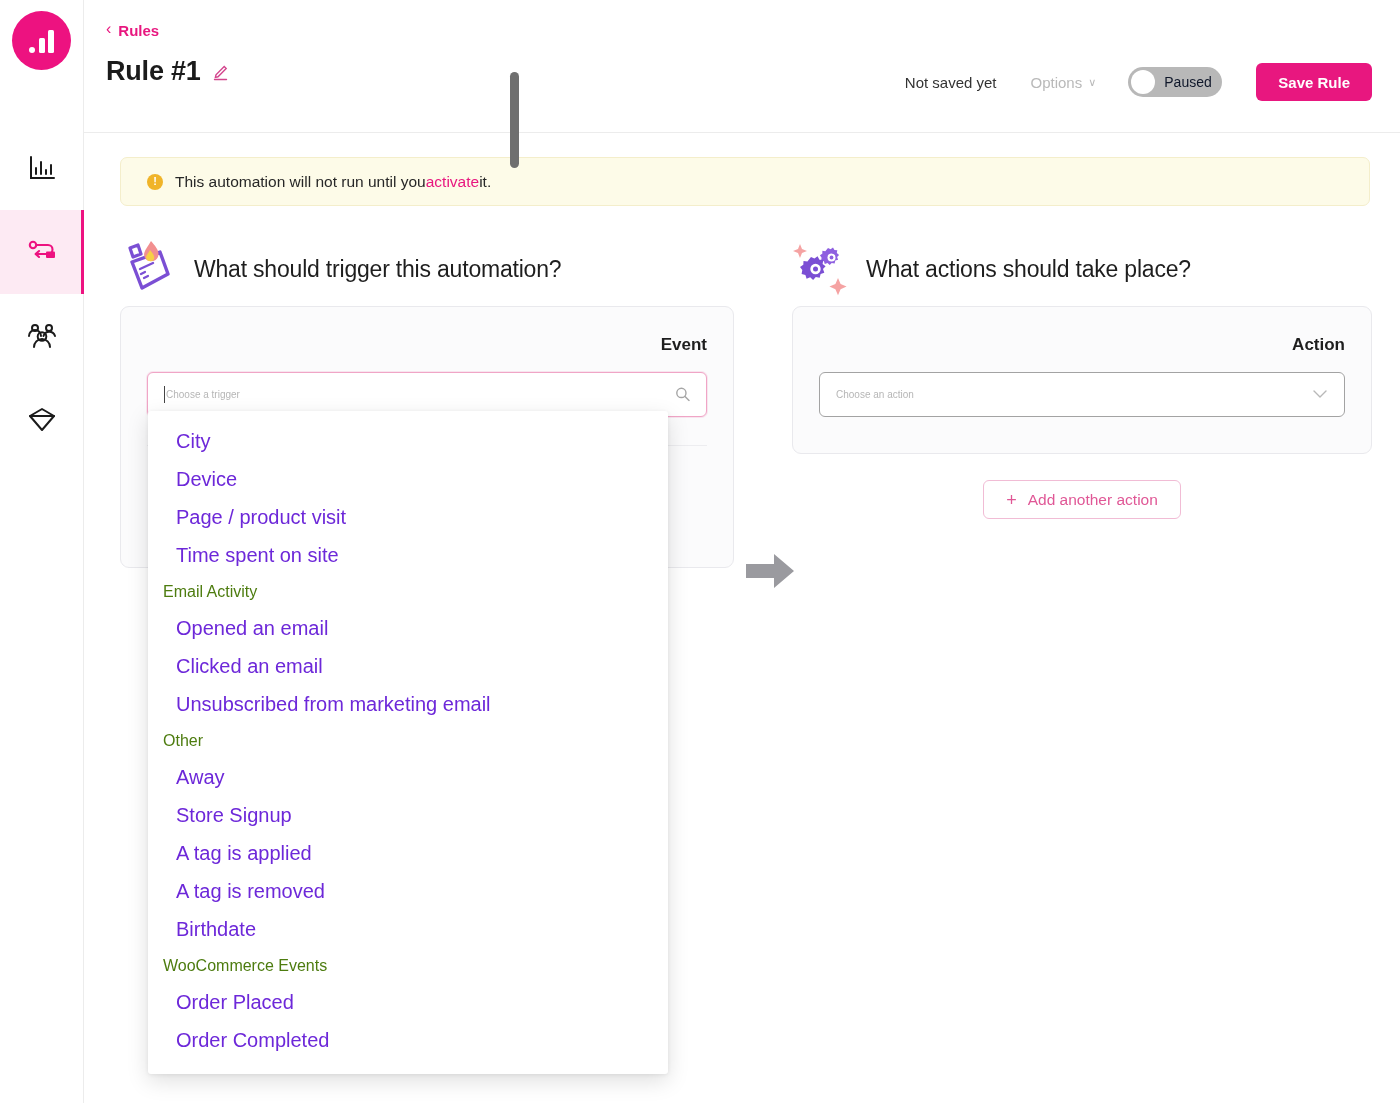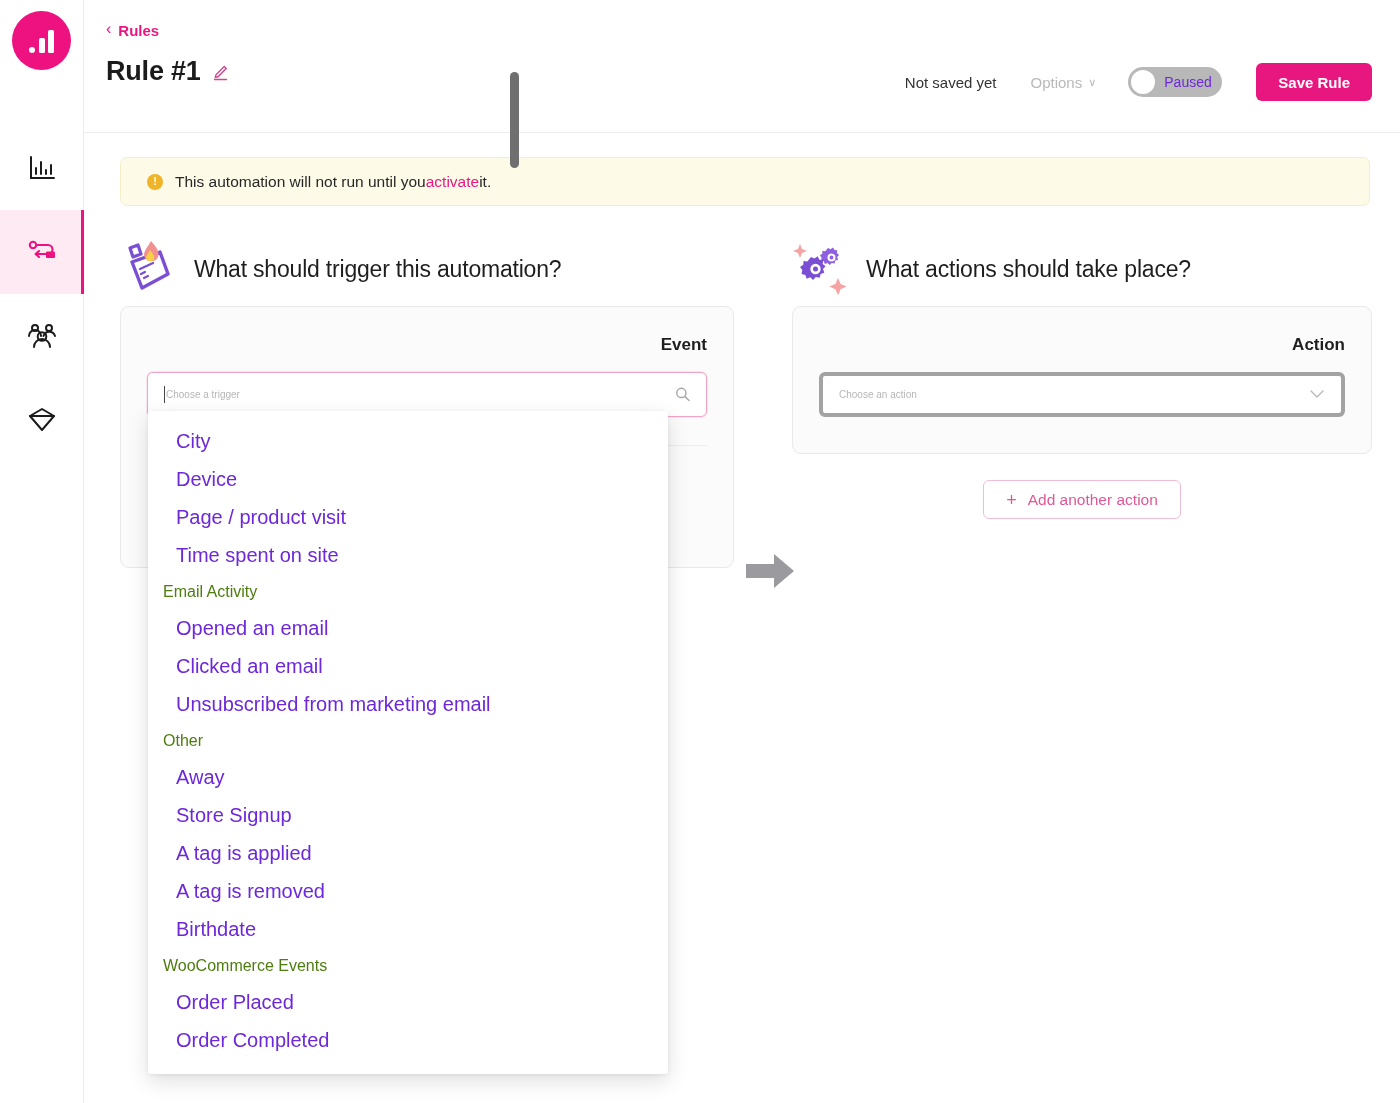--- a/index.html
+++ b/index.html
@@ -74,21 +74,21 @@
     font-size: 15px; color: #b9b9b9; margin-right: 32px;
     display: inline-flex; align-items: center; gap: 6px; cursor: pointer;
   }
   .options .caret { font-size: 11px; }
   .toggle {
     width: 94px; height: 30px; border-radius: 15px;
     background: #b8b8b8; display: inline-flex; align-items: center;
     padding: 0 3px; margin-right: 34px; cursor: pointer; position: relative;
   }
   .toggle .knob { width: 24px; height: 24px; border-radius: 50%; background: #ffffff; flex: 0 0 24px; }
-  .toggle .tlabel { font-size: 14px; color: #6d28d9; margin-left: 9px; font-weight: 400; }
+  .toggle .tlabel { font-size: 14px; color: #0f172a; margin-left: 9px; font-weight: 400; }
   .save-btn {
     background: #e8177f; color: #ffffff; border: none;
     font-size: 15px; font-weight: 700; font-family: inherit;
     padding: 0 22px; height: 38px; border-radius: 6px; cursor: pointer;
   }
 
   
   .banner {
     margin: 24px 30px 0 36px;
     background: #fdfbe8; border: 1px solid #f4eecb; border-radius: 7px;
@@ -118,21 +118,21 @@
     padding: 28px 26px 30px 26px; position: relative;
   }
   .card-label { font-size: 17px; font-weight: 700; color: #1e1e1e; margin-bottom: 17px; text-align: right; }
 
   .field {
     height: 45px; border-radius: 6px; background: #ffffff;
     display: flex; align-items: center; padding: 0 16px;
     font-size: 10px; color: #b6b6b6; position: relative; cursor: text;
   }
   .field.focused { border: 1.6px solid #f0a5c6; box-shadow: 0 0 0 1px rgba(240,165,198,0.25); }
-  .field.plain { border: 4px solid #a3a3a3; cursor: pointer; text-align: right; }
+  .field.plain { border: 1px solid #a3a3a3; cursor: pointer; text-align: right; }
   .field .caret-line {
     width: 1px; height: 17px; background: #444; margin-right: 1px;
   }
   .field .f-icon { position: absolute; right: 16px; top: 50%; transform: translateY(-50%); }
 
   .arrow-mid {
     position: absolute; left: 660px; top: 344px; width: 56px; height: 42px;
   }
 
   .add-action-wrap { display: flex; justify-content: center; margin-top: 26px; }

